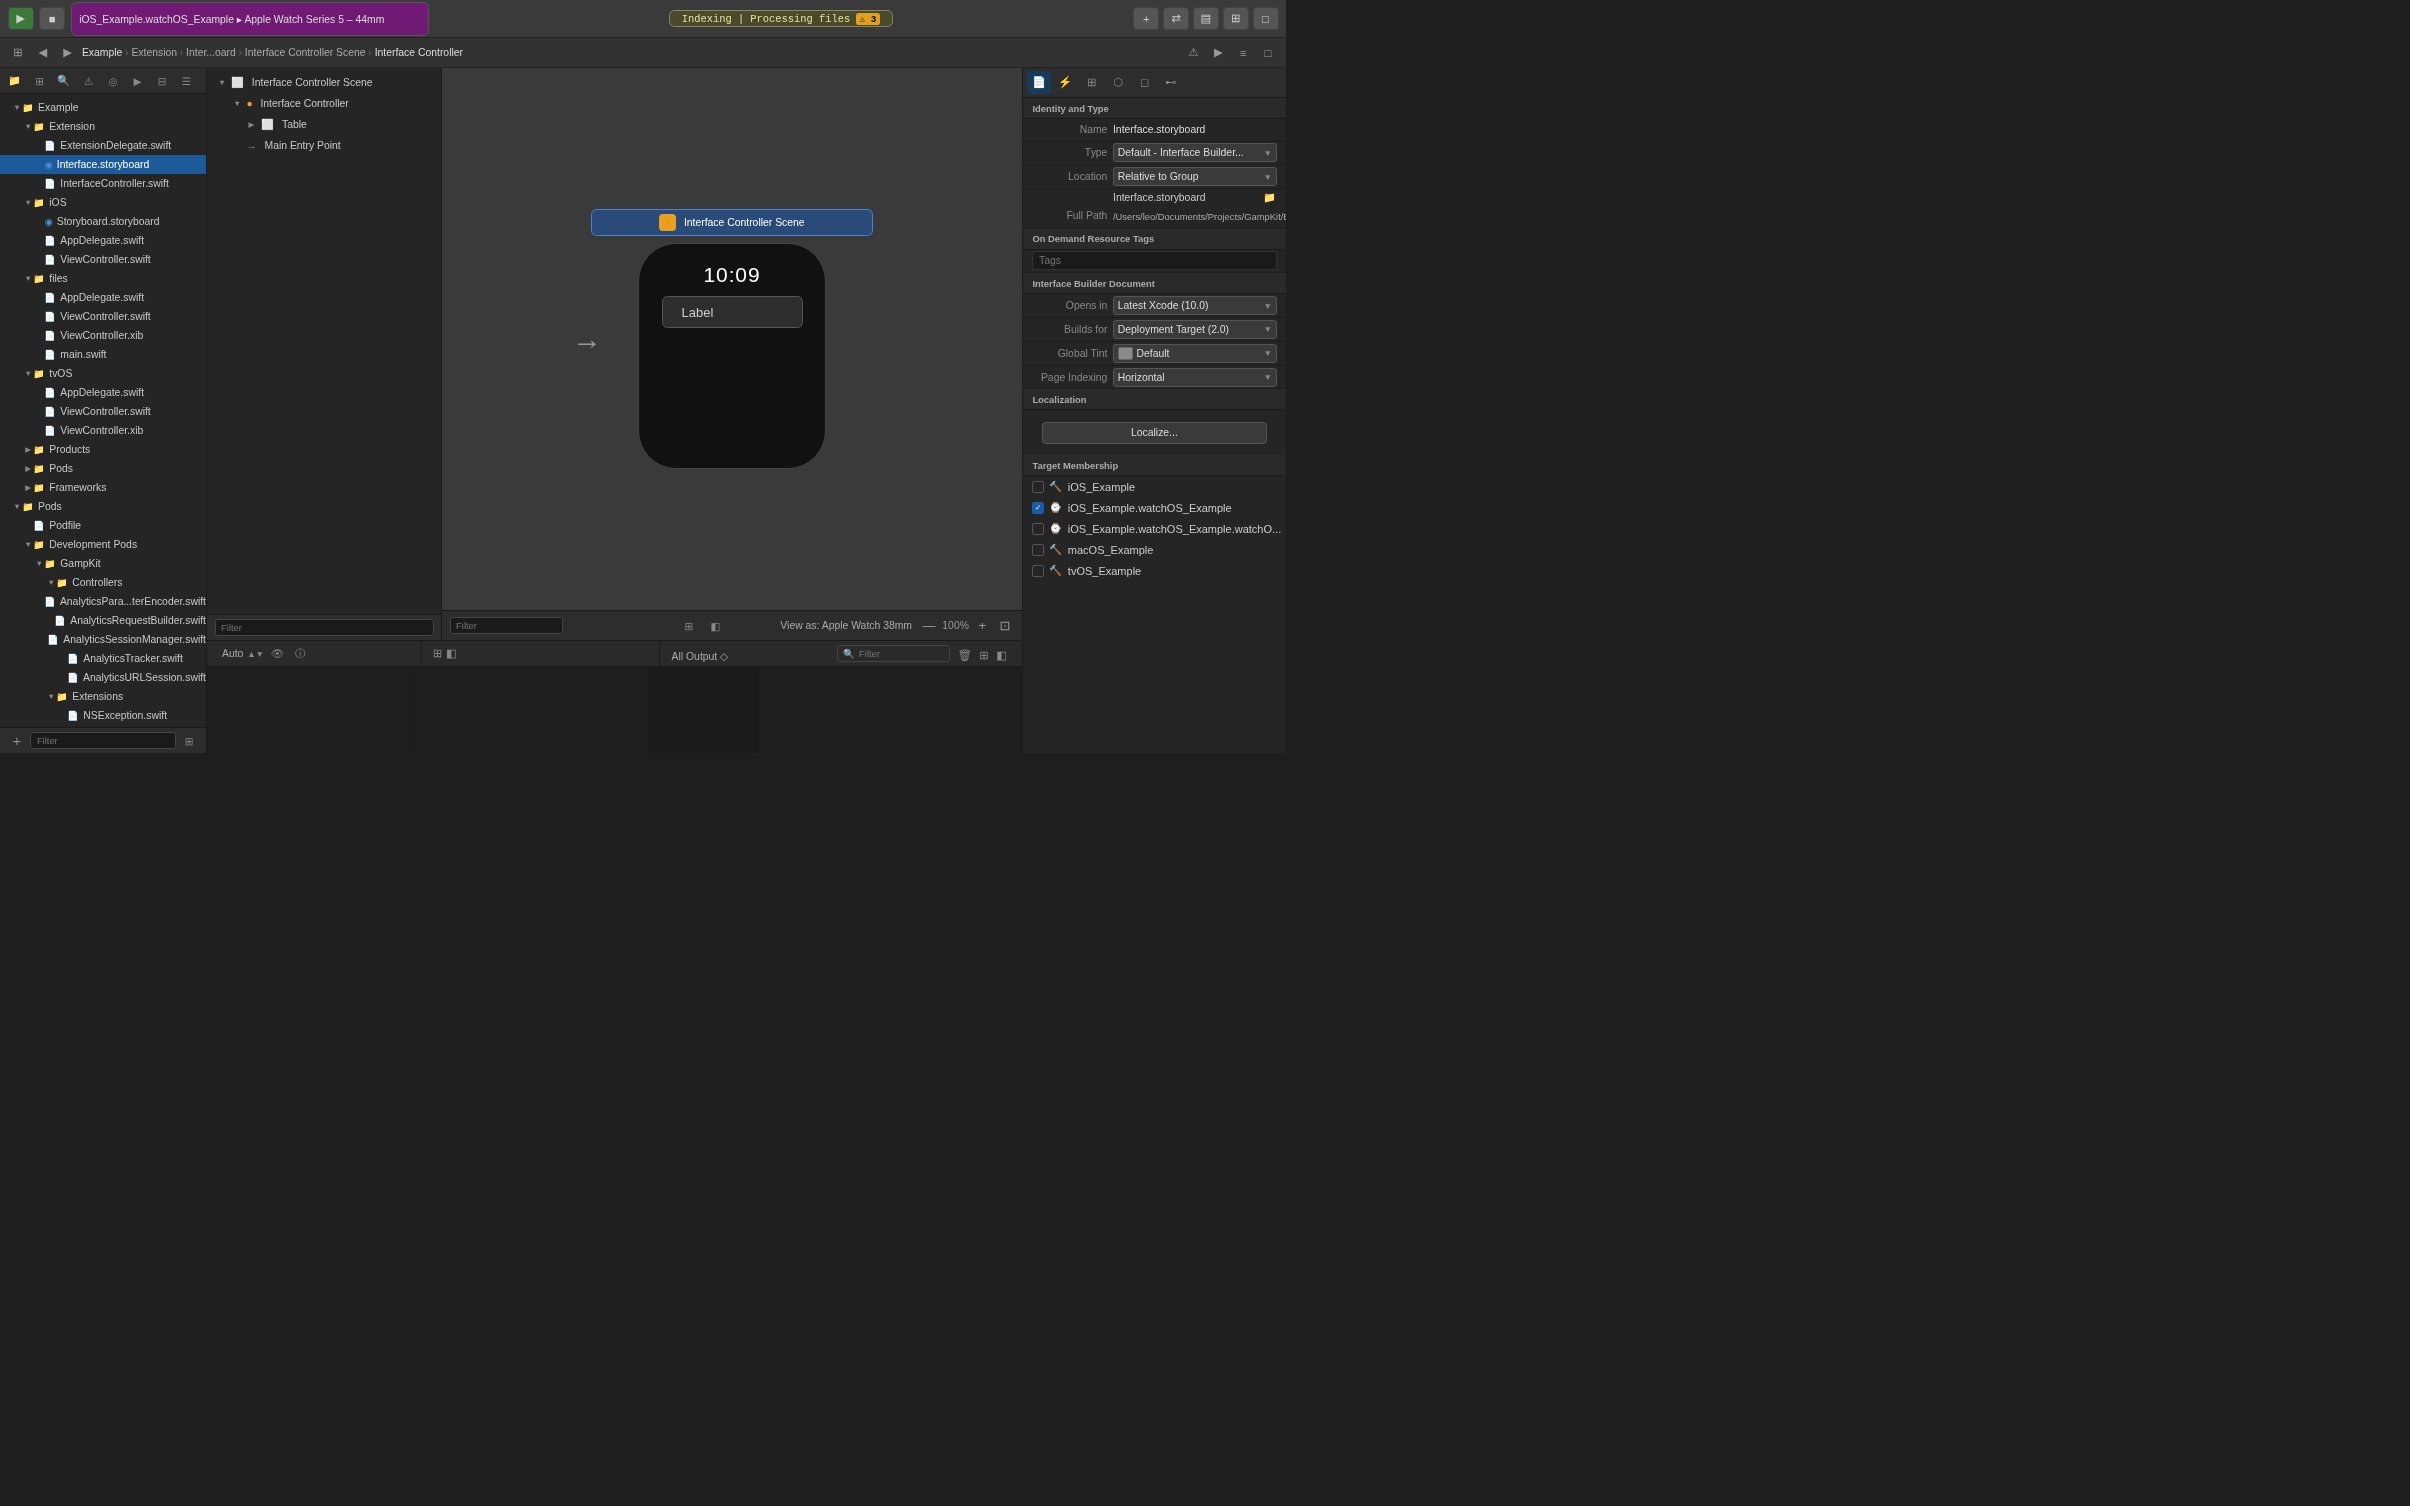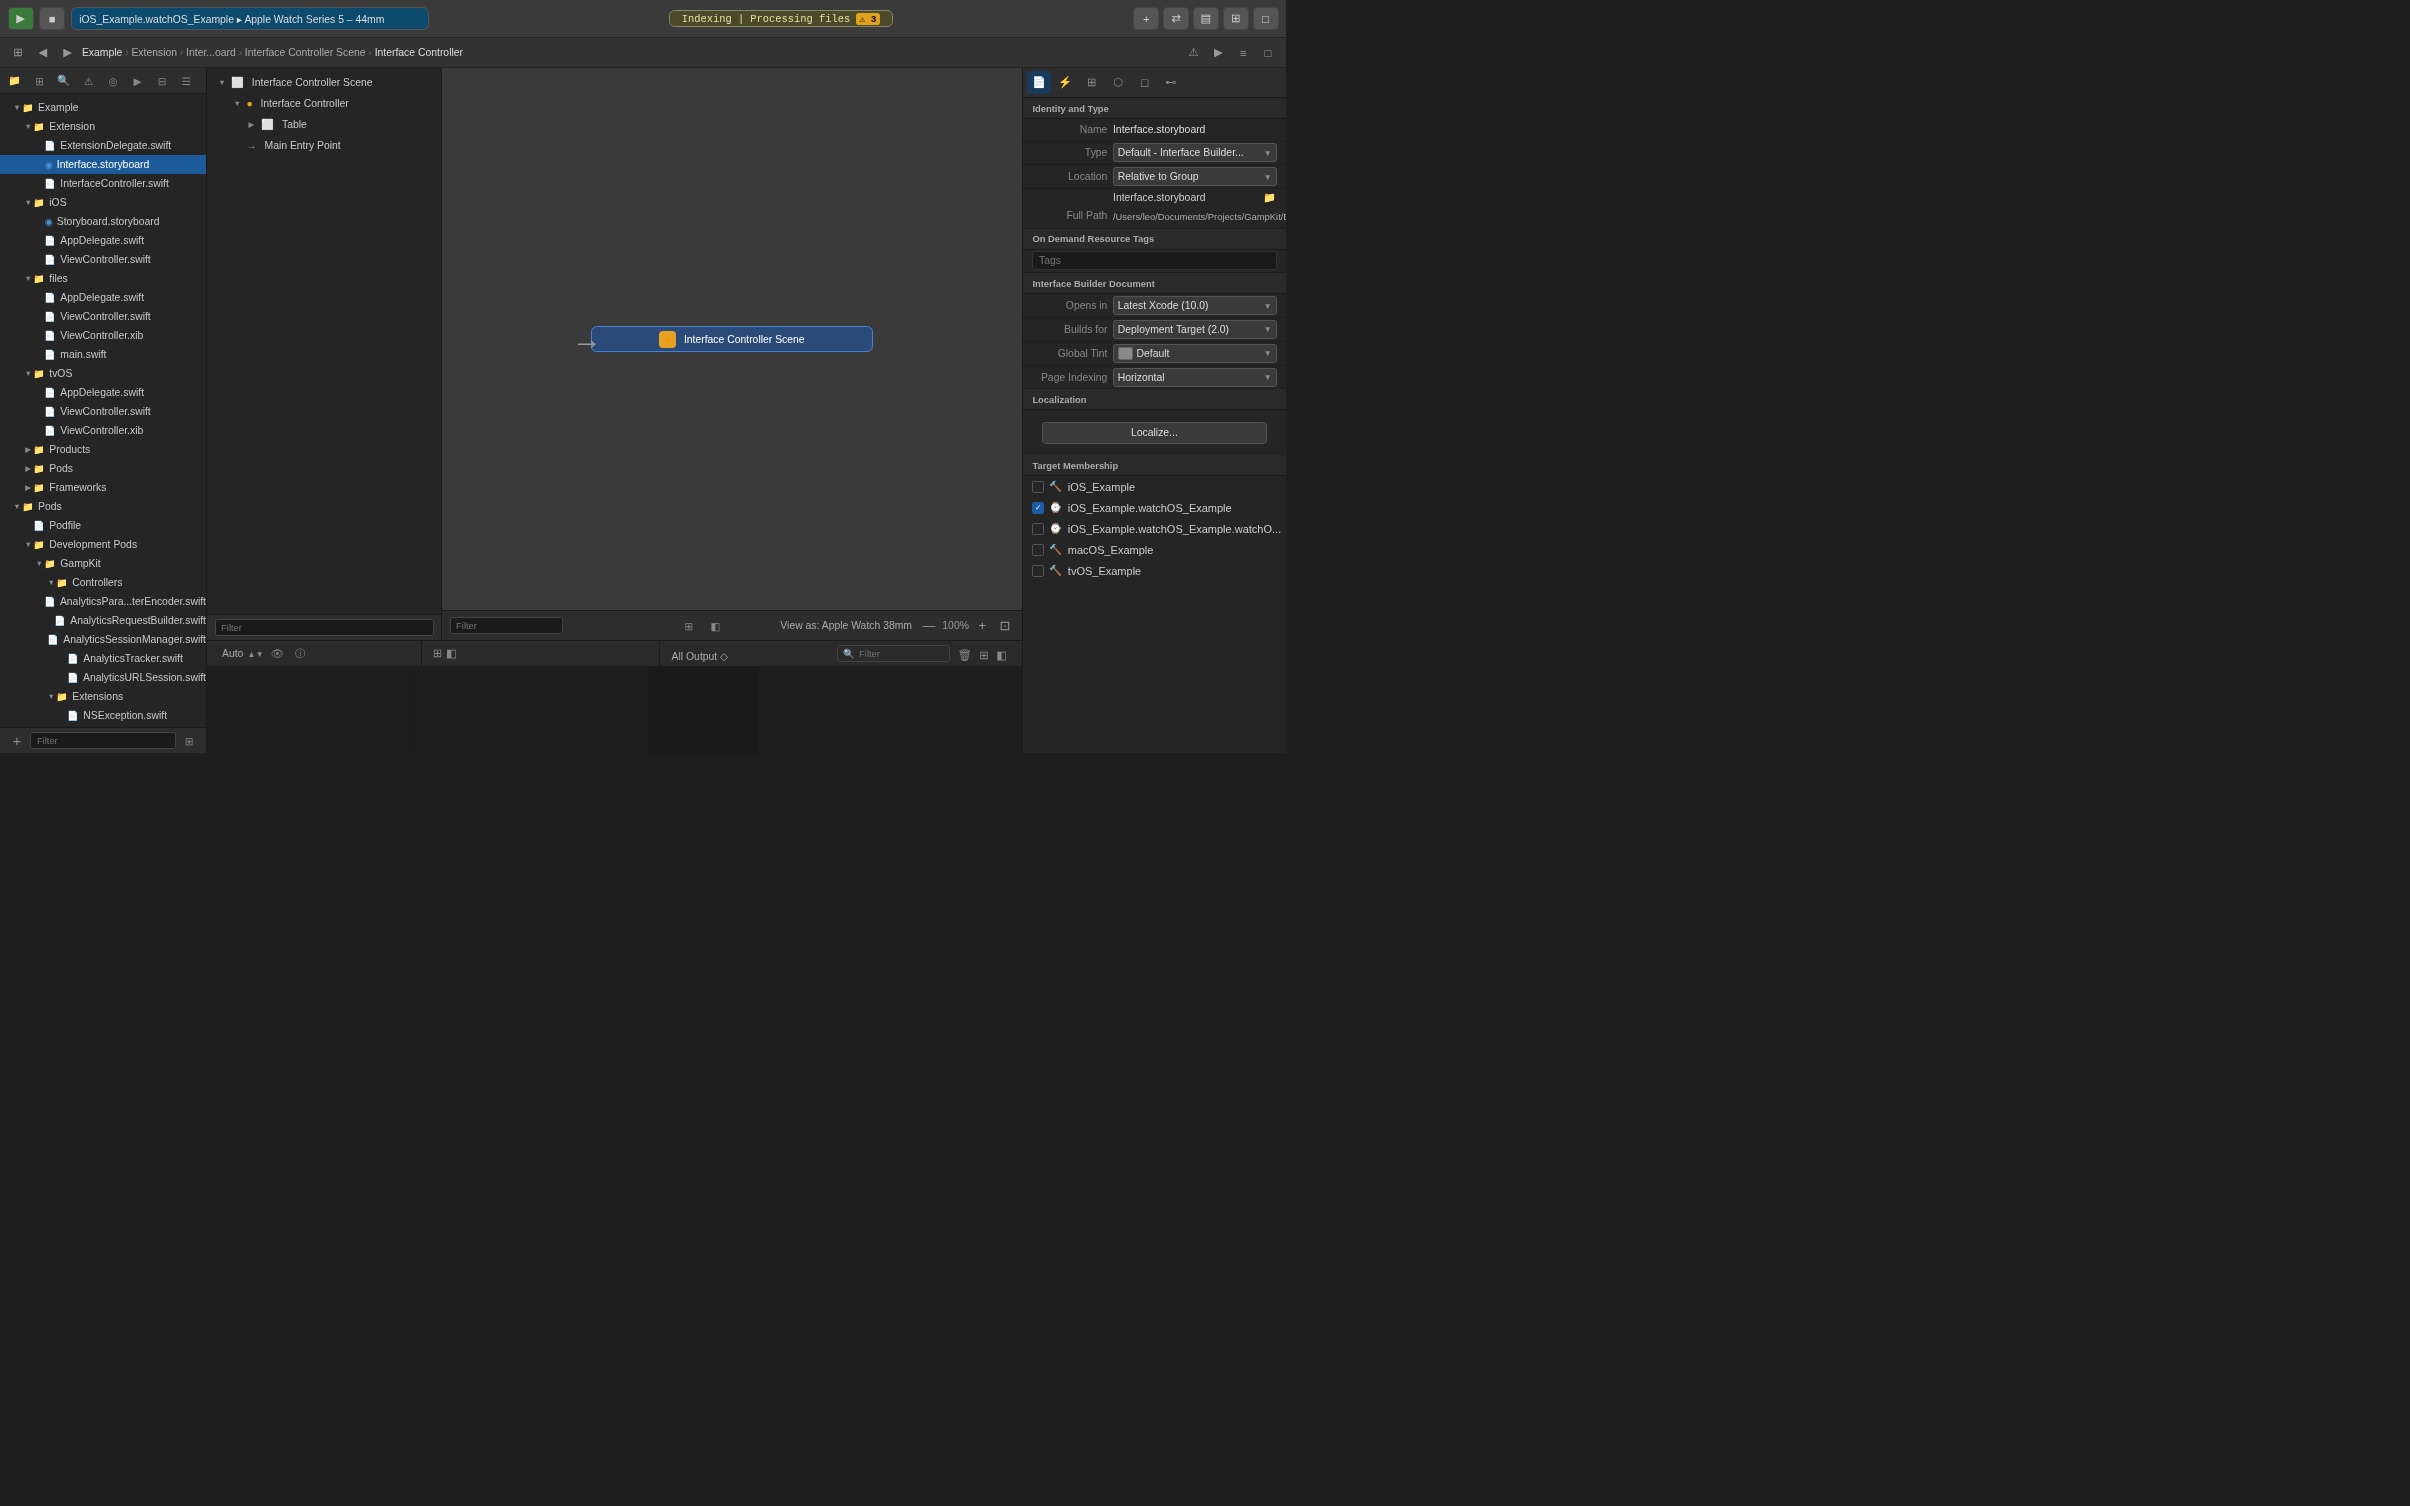--- a/index.html
+++ b/index.html
@@ -33,25 +33,25 @@
       border-radius: 3.8px;
       display: flex; align-items: center; justify-content: center;
       color: #ccc;
       cursor: pointer;
       font-size: 11.3px;
     }
     .toolbar-btn.play { background: #3a7a3a; }
     .toolbar-btn.stop { background: #555; }
     .breadcrumb-bar {
       display: flex; align-items: center; gap: 3.8px;
-      background: #0c4a6e;
+      background: #701a75;
       border: 0.9px solid #555;
       border-radius: 5.6px;
       padding: 1.9px 7.5px;
-      height: 23px;
+      height: 34px;
       flex: 1;
       max-width: 358px;
     }
     .breadcrumb-text { color: #ddd; font-size: 10.4px; }
     .status-bar-center {
       flex: 1;
       display: flex; align-items: center; justify-content: center; font-family: Liberation Mono, monospace;
     }
     .status-pill {
       background: #4a4a2a;
@@ -829,20 +829,24 @@
 
           <div style="position:absolute; left: calc(50% - 160px); top: 50%; transform: translateY(-50%); color:#999; font-size:30px;">→</div>
 
           <div class="canvas-scene">
 
             <div class="scene-label-bar">
               <div class="scene-label-icon">🔸</div>
               <span>Interface Controller Scene</span>
             </div>
 
+            <div class="watch-device">
+              <div class="watch-time">10:09</div>
+              <div class="watch-label">Label</div>
+            </div>
           </div>
         </div>
 
         <div class="canvas-bottom">
           <div class="canvas-filter-area">
             <input class="filter-input" placeholder="Filter" type="text" style="max-width: 113px;">
           </div>
           <div style="width:19px;height:19px;display:flex;align-items:center;justify-content:center;color:#888">⊞</div>
           <div style="width:19px;height:19px;display:flex;align-items:center;justify-content:center;color:#888">◧</div>
           <span class="view-label">View as: Apple Watch 38mm</span>

